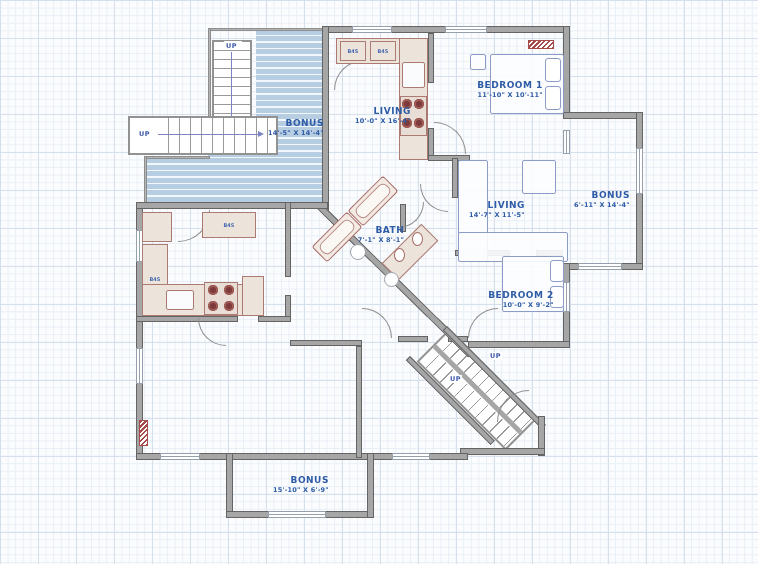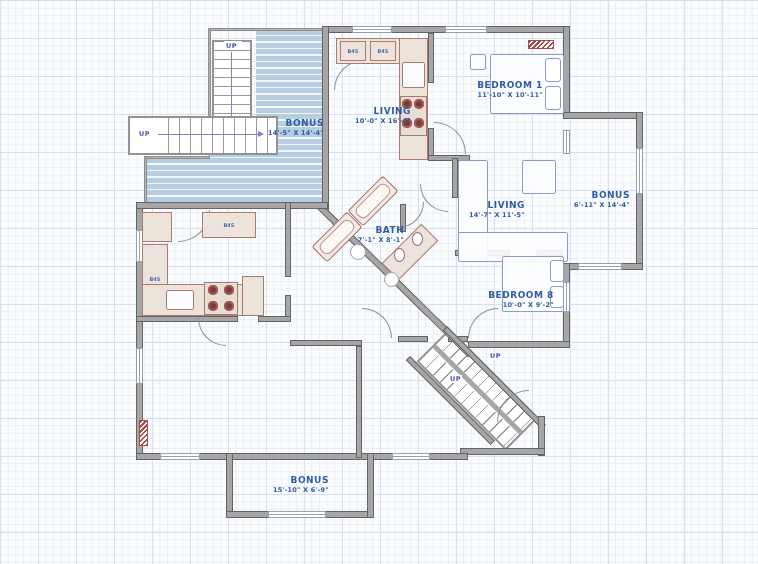--- a/index.html
+++ b/index.html
@@ -220,21 +220,21 @@
   </div>
   <div class="lbl" style="left:497px;top:200px;">
     <div class="n">LIVING</div>
     <div class="d">14'-7" X 11'-5"</div>
   </div>
   <div class="lbl" style="left:381px;top:225px;">
     <div class="n">BATH</div>
     <div class="d">7'-1" X 8'-1"</div>
   </div>
   <div class="lbl" style="left:521px;top:290px;">
-    <div class="n">BEDROOM 8</div>
+    <div class="n">BEDROOM 2</div>
     <div class="d">10'-0" X 9'-2"</div>
   </div>
   <div class="lbl" style="left:301px;top:475px;">
     <div class="n">BONUS</div>
     <div class="d">15'-10" X 6'-9"</div>
   </div>
 
 </div>
 
 </body></html>

